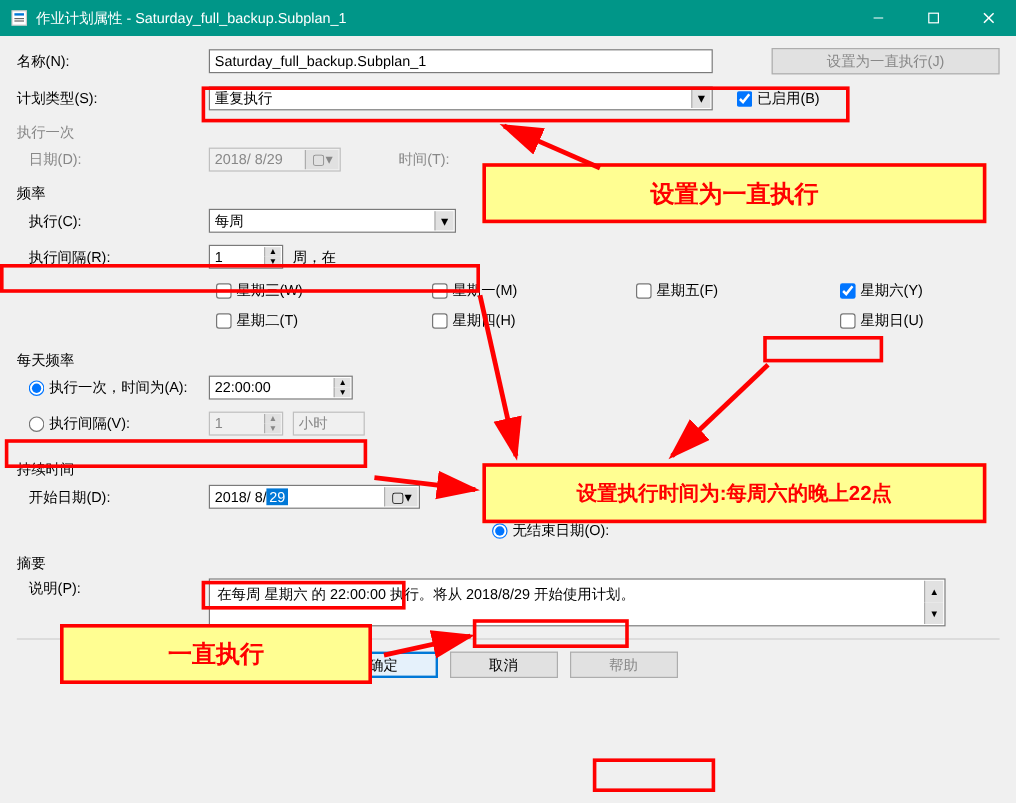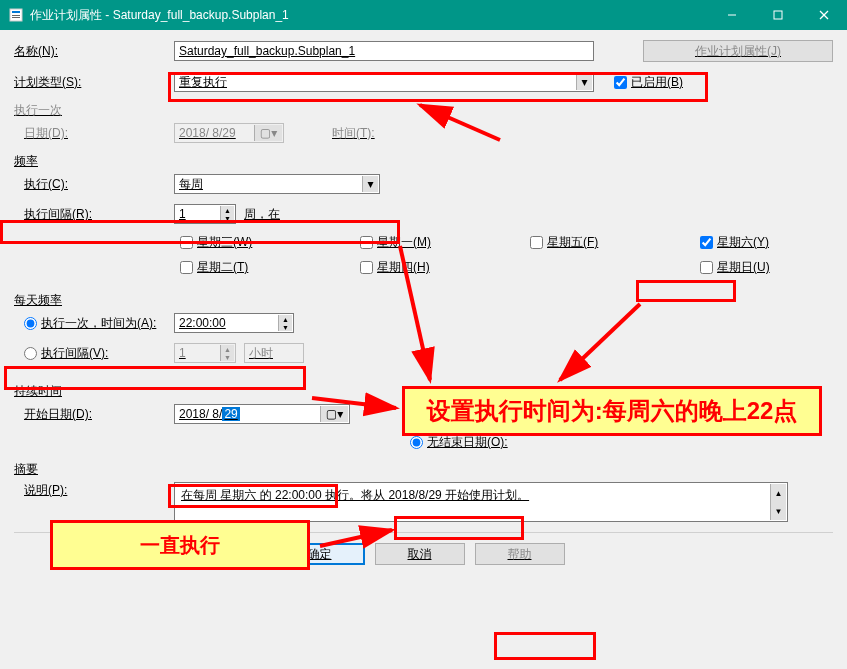--- a/index.html
+++ b/index.html
@@ -5,21 +5,21 @@
 * { box-sizing: border-box; margin: 0; padding: 0; font-family: "Microsoft YaHei", "SimSun", sans-serif; font-size: 12px; }
 body { background: #f0f0f0; width: 847px; height: 669px; overflow: hidden; }
 
 .titlebar { background: #009688; color: #fff; height: 30px; display: flex; align-items: center; padding-left: 8px; }
 .titlebar-icon { width: 16px; height: 16px; margin-right: 6px; display: inline-flex; align-items: center; justify-content: center; }
 .titlebar-text { flex: 1; }
 .titlebar-btns { display: flex; height: 100%; }
 .titlebar-btn { width: 46px; display: flex; align-items: center; justify-content: center; color: #fff; }
 .titlebar-btn.close { background: transparent; }
 
-.dialog-body { padding: 10px 14px 10px 14px; background: #f0f0f0; position: relative; height: 639px; text-decoration: underline; }
+.dialog-body { padding: 10px 14px 10px 14px; background: #f0f0f0; position: relative; height: 639px; }
 
 .row { display: flex; align-items: center; margin-bottom: 10px; }
 .label { width: 160px; color: #000; }
 .label.disabled { color: #888; }
 .field { flex: 1; display: flex; align-items: center; gap: 8px; }
 
 input[type=text].textbox { border: 1px solid #7a7a7a; background: #fff; height: 20px; padding: 1px 4px; width: 420px; }
 .btn-gray { background: #e1e1e1; border: 1px solid #adadad; height: 22px; padding: 0 18px; color: #888; }
 
 .combo { border: 1px solid #7a7a7a; background: #fff; height: 20px; display: flex; align-items: center; padding: 0 4px; position: relative; }
@@ -93,21 +93,21 @@
       </div>
   </div>
 </div>
 
 <div class="dialog-body">
 
   <div class="row">
     <div class="label">名称(N):</div>
     <div class="field">
       <input type="text" class="textbox" value="Saturday_full_backup.Subplan_1" style="">
-      <button class="btn-gray" style="width:190px; margin-left:auto;">作业计划属性(J)</button>
+      <button class="btn-gray" style="width:190px; margin-left:auto;">设置为一直执行(J)</button>
     </div>
   </div>
 
   <div class="row" style="">
     <div class="label">计划类型(S):</div>
     <div class="field">
       <div class="combo" style="width:420px;">
         <span>重复执行</span>
         <span class="combo-arrow">▾</span>
       </div>
@@ -271,21 +271,22 @@
   </div>
 
   <div class="hl" style="left:168px; top:42px; width:540px; height:30px;"></div>
   <div class="hl" style="left:0px; top:190px; width:400px; height:24px;"></div>
   <div class="hl" style="left:636px; top:250px; width:100px; height:22px;"></div>
   <div class="hl" style="left:4px; top:336px; width:302px; height:24px;"></div>
   <div class="hl" style="left:168px; top:454px; width:170px; height:24px;"></div>
   <div class="hl" style="left:394px; top:486px; width:130px; height:24px;"></div>
   <div class="hl" style="left:494px; top:602px; width:102px; height:28px;"></div>
 
-  <div class="ann" style="left:402px; top:356px; width:420px; height:50px; font-size:24px;">设置执行时间为:每周六的晚上22点</div>
+  <div class="ann" style="left:402px; top:106px; width:420px; height:50px; font-size:20px;">设置为一直执行</div>
+  <div class="ann" style="left:402px; top:356px; width:420px; height:50px; font-size:17px;">设置执行时间为:每周六的晚上22点</div>
   <div class="ann" style="left:50px; top:490px; width:260px; height:50px; font-size:20px;">一直执行</div>
 
   <svg class="arrow-layer" width="847" height="639">
     <defs>
       <marker id="ah" markerWidth="10" markerHeight="10" refX="8" refY="3" orient="auto">
         <path d="M0,0 L9,3 L0,6 Z" fill="#ff0000"></path>
       </marker>
     </defs>
     <line x1="500" y1="110" x2="420" y2="75" stroke="#ff0000" stroke-width="4" marker-end="url(#ah)"></line>
     <line x1="400" y1="216" x2="430" y2="350" stroke="#ff0000" stroke-width="4" marker-end="url(#ah)"></line>

